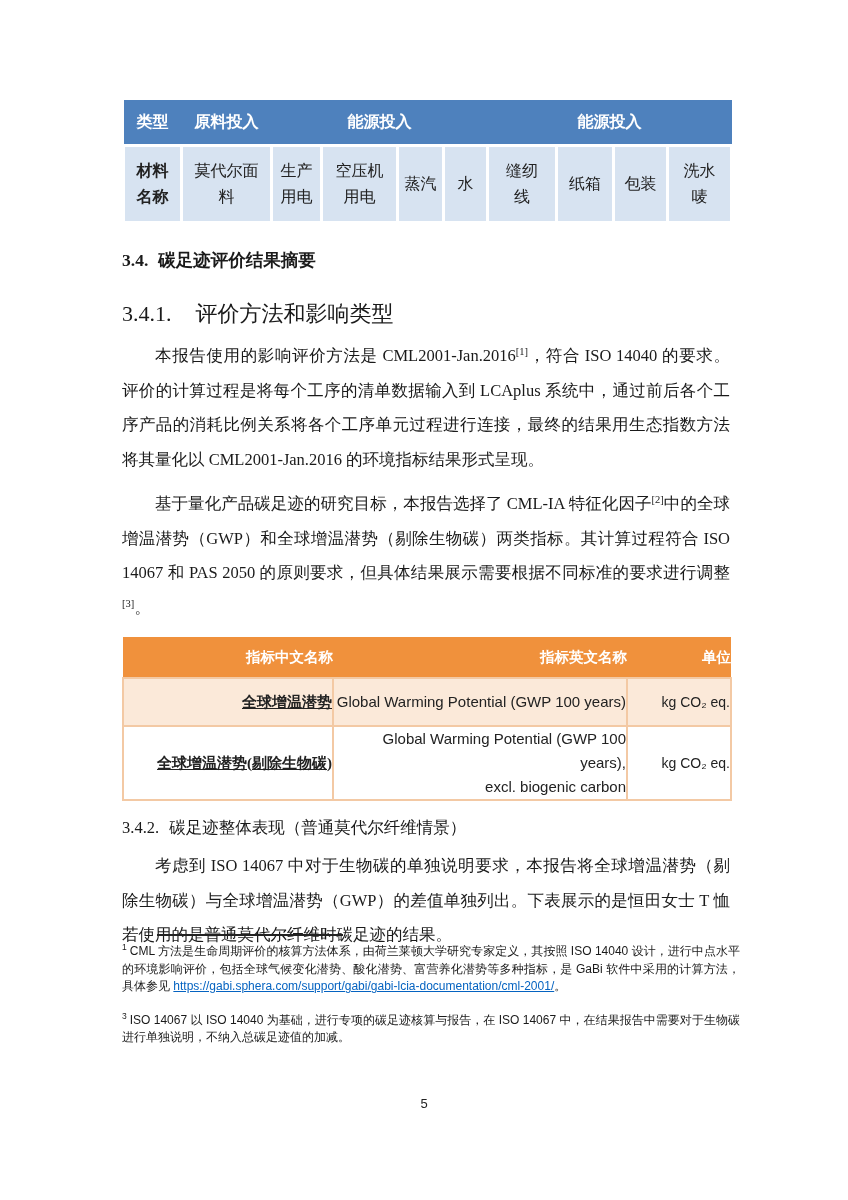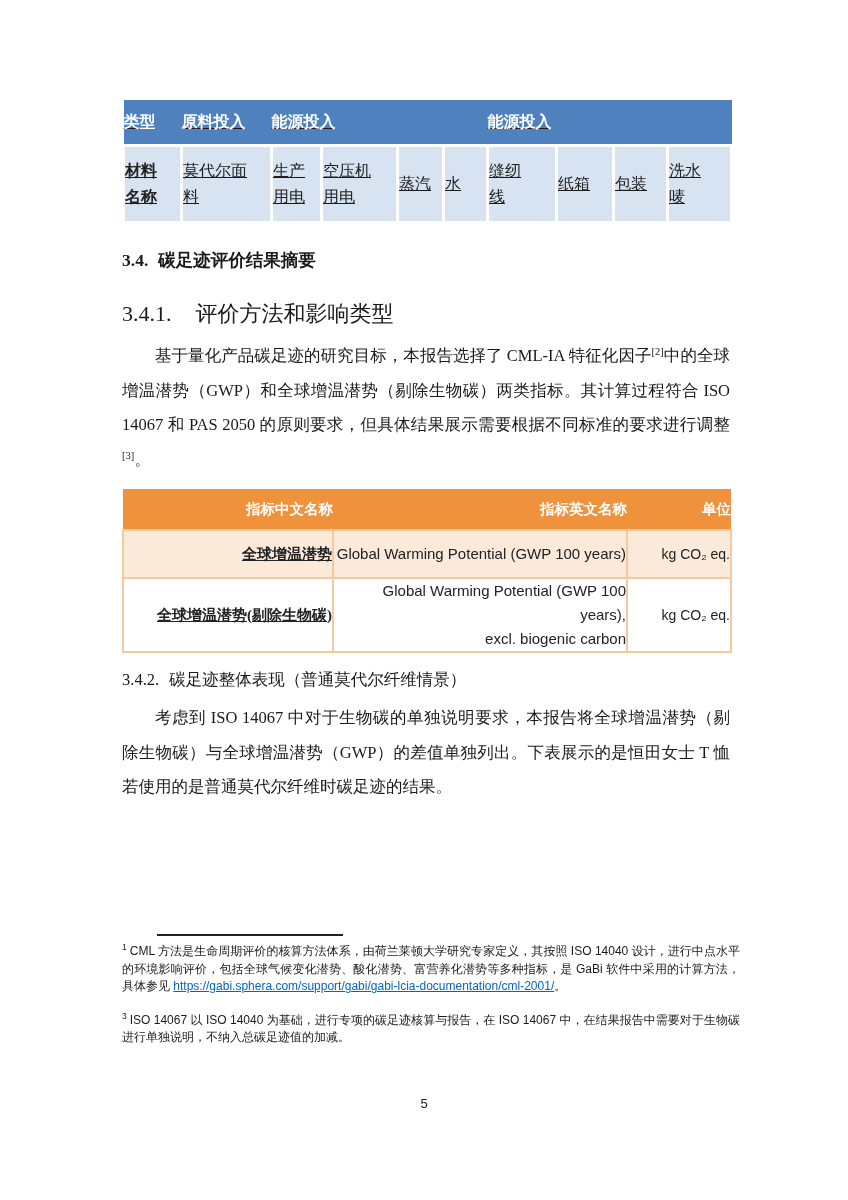--- a/index.html
+++ b/index.html
@@ -1,21 +1,21 @@
 <!DOCTYPE html>
 <html style="--table-blue: #4E81BD; --table-blue-light: #D7E3F1; --table-orange: #F0913C; --table-orange-light: #FBE9D9; --table-orange-border: #F3C9A4; --link-blue: #0563C1;"><head>
 <meta charset="utf-8">
 <style>
   html,body{margin:0;padding:0;background:#fff;}
   .page{position:relative;width:848px;height:1200px;background:#fff;overflow:hidden;
         font-family:"Liberation Serif","DejaVu Serif",serif;color:#1a1a1a;}
   .content{position:absolute;left:122px;top:0;width:608px;}
 
   
-  .mat-table{width:608px;margin-top:100px;border-collapse:collapse;table-layout:fixed;text-align:left;text-decoration:underline;}
+  .mat-table{width:608px;margin-top:100px;border-collapse:collapse;table-layout:fixed;text-align:center;}
   .mat-table th{background:var(--table-blue,#4E81BD);color:#fff;font-weight:bold;font-size:16px;
                 height:44px;padding:0;border:none;}
   .mat-table td{background:var(--table-blue-light,#D7E3F1);border:3px solid #fff;
                 font-size:16px;height:74px;padding:0;line-height:26px;white-space:pre-line;color:#222;}
   .mat-table td.rowlabel{font-weight:bold;}
 
   
   .h34{margin:24px 0 0;font-size:17.5px;font-weight:bold;}
   .h34 .num{margin-right:10px;}
   .h341{margin:27px 0 0;font-size:22px;font-weight:normal;}
@@ -95,20 +95,21 @@
         <td>洗水
 唛</td>
       </tr>
     </tbody>
       </table>
 
     <h2 class="h34"><span class="num">3.4.</span><span>碳足迹评价结果摘要</span></h2>
 
     <h3 class="h341"><span class="num">3.4.1.</span><span>评价方法和影响类型</span></h3>
 
+    <p class="para"><span>本报告使用的影响评价方法是 CML2001-Jan.2016</span><sup>[1]</sup><span>，符合 ISO 14040 的要求。评价的计算过程是将每个工序的清单数据输入到 LCAplus 系统中，通过前后各个工序产品的消耗比例关系将各个工序单元过程进行连接，最终的结果用生态指数方法将其量化以 CML2001-Jan.2016 的环境指标结果形式呈现。</span></p>
 
     <p class="para"><span>基于量化产品碳足迹的研究目标，本报告选择了 CML-IA 特征化因子</span><sup>[2]</sup><span>中的全球增温潜势（GWP）和全球增温潜势（剔除生物碳）两类指标。其计算过程符合 ISO 14067 和 PAS 2050 的原则要求，但具体结果展示需要根据不同标准的要求进行调整</span><sup>[3]</sup><span>。</span></p>
 
     <table class="ind-table">
       <colgroup>
           <col style="width:210px">
           <col style="width:294px">
           <col style="width:104px">
         </colgroup>
       <tbody>

